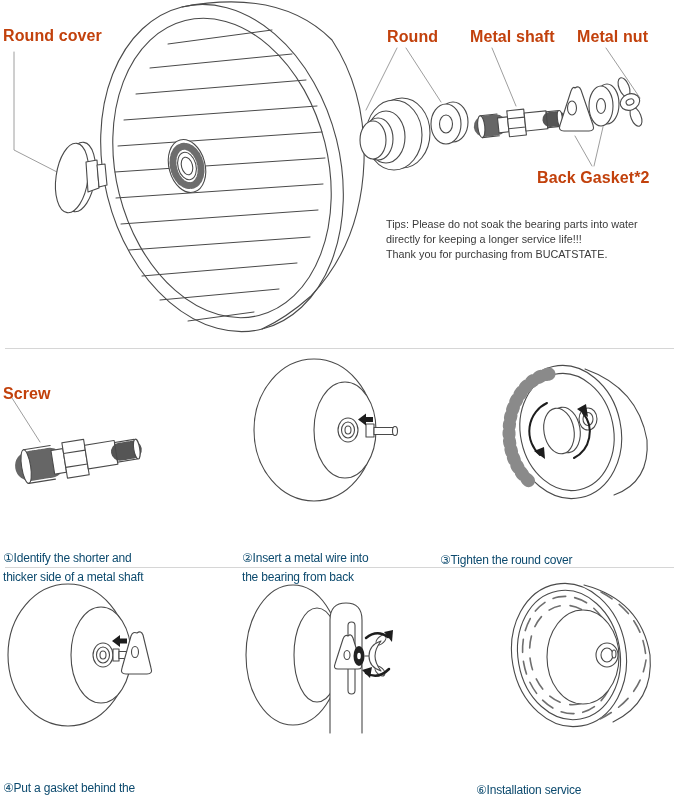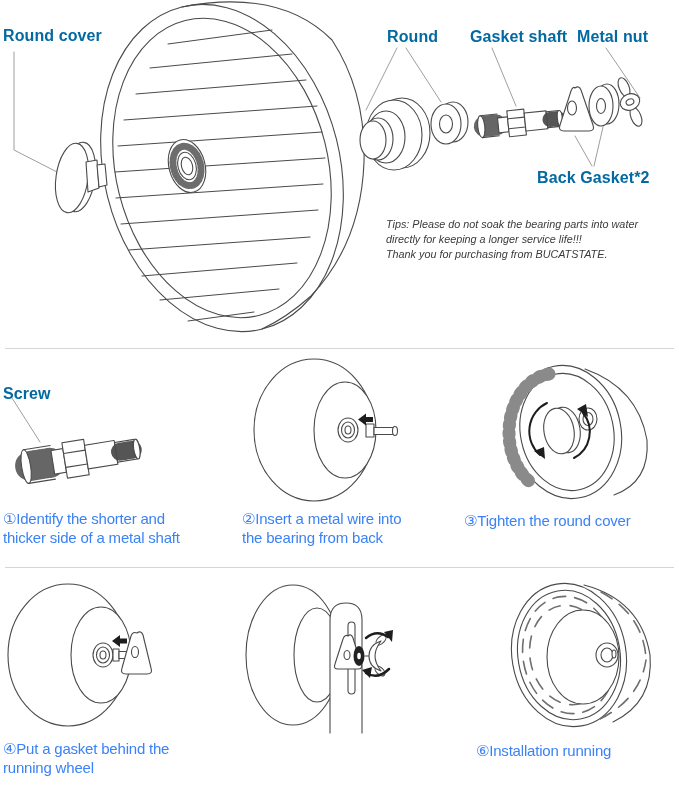--- a/index.html
+++ b/index.html
@@ -1,21 +1,21 @@
 <!DOCTYPE html>
 <html><head>
 <meta charset="utf-8">
 <style>
   html,body{margin:0;padding:0;background:#ffffff;}
   .canvas{position:relative;width:679px;height:799px;background:#fff;overflow:hidden;
           font-family:"Liberation Sans","DejaVu Sans",sans-serif;}
   .art{position:absolute;left:0;top:0;}
-  .plabel{position:absolute;font-weight:700;font-size:16px;color:#0369a1;white-space:pre;letter-spacing:.1px;}
-  .caption{position:absolute;font-size:15px;line-height:19px;letter-spacing:-.2px;color:#3b82f6;white-space:pre-line;}
-  .tips{position:absolute;left:386px;top:217px;font-style:italic;}
+  .plabel{position:absolute;font-weight:700;font-size:16px;color:#c2410c;white-space:pre;letter-spacing:.1px;}
+  .caption{position:absolute;font-size:12px;line-height:19px;letter-spacing:-.2px;color:#0c4a6e;white-space:pre-line;margin-top:40px;}
+  .tips{position:absolute;left:386px;top:217px;}
   .tips p{margin:0 0 8px 0;font-size:10.8px;line-height:15px;color:#3a3a3a;white-space:pre;}
   .divider{position:absolute;left:5px;width:669px;height:1px;background:#d6d6d6;}
 </style>
 </head>
 <body>
 
 <div class="canvas">
 
   <svg class="art" width="679" height="799" viewBox="0 0 679 799" fill="none" stroke="#4a4a4a" stroke-width="1.1" stroke-linecap="round" stroke-linejoin="round">
 
@@ -206,36 +206,36 @@
       <g>
         <ellipse cx="607" cy="655" rx="11" ry="12" fill="#fff"></ellipse>
         <ellipse cx="607" cy="655" rx="6" ry="7" fill="#fff"></ellipse>
         <ellipse cx="614" cy="654" rx="2" ry="4" fill="#fff"></ellipse>
       </g>
     </g>
   </svg>
 
   <div class="plabel" style="left:3px;top:27px">Round cover</div>
   <div class="plabel" style="left:387px;top:28px">Round</div>
-  <div class="plabel" style="left:470px;top:28px">Gasket shaft</div>
+  <div class="plabel" style="left:470px;top:28px">Metal shaft</div>
   <div class="plabel" style="left:577px;top:28px">Metal nut</div>
   <div class="plabel" style="left:537px;top:169px">Back Gasket*2</div>
   <div class="plabel" style="left:3px;top:385px">Screw</div>
 
   <div class="tips">
     <p>Tips: Please do not soak the bearing parts into water
 directly for keeping a longer service life!!!
 Thank you for purchasing from BUCATSTATE.</p>
   </div>
 
   <div class="divider" style="top:348px"></div>
   <div class="divider" style="top:567px"></div>
 
   <div class="caption" style="left:3px;top:509px;width:232px">①Identify the shorter and
 thicker side of a metal shaft</div>
   <div class="caption" style="left:242px;top:509px;width:220px">②Insert a metal wire into
 the bearing from back</div>
-  <div class="caption" style="left:464px;top:511px;width:215px">③Tighten the round cover</div>
+  <div class="caption" style="left:440px;top:511px;width:215px">③Tighten the round cover</div>
   <div class="caption" style="left:3px;top:739px;width:230px">④Put a gasket behind the
 running wheel</div>
-  <div class="caption" style="left:476px;top:741px;width:200px">⑥Installation running</div>
+  <div class="caption" style="left:476px;top:741px;width:200px">⑥Installation service</div>
 
 </div>
 
 </body></html>

